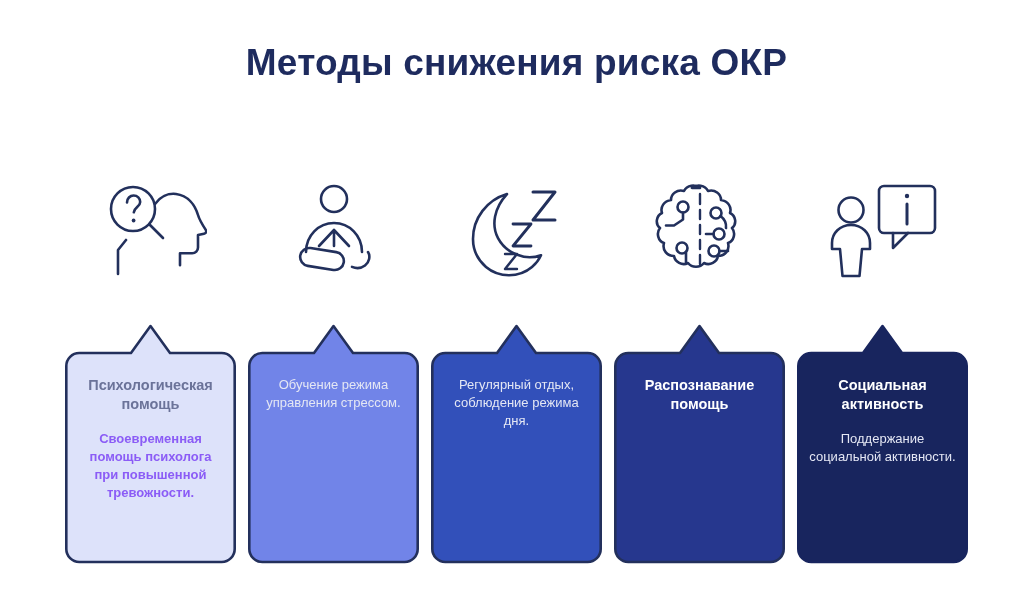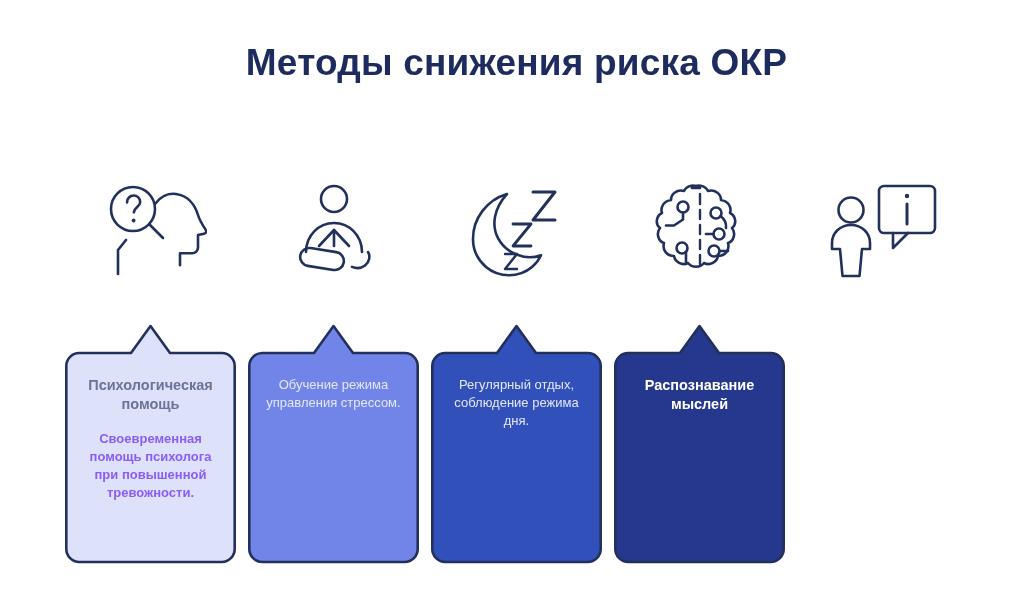--- a/index.html
+++ b/index.html
@@ -208,19 +208,28 @@
       <div class="card-content">
         <div class="card-desc">Регулярный отдых, соблюдение режима дня.</div>
       </div>
     </div>
 
     <div class="card-wrap c4">
       <svg class="card-shape" viewBox="0 0 171 240" preserveAspectRatio="none">
         <path d="M1.3 42 A13 13 0 0 1 14.3 29 H66 L85.5 2 L105 29 H156.7 A13 13 0 0 1 169.7 42 V225 A13 13 0 0 1 156.7 238 H14.3 A13 13 0 0 1 1.3 225 Z" fill="#26378e" stroke="#23305c" stroke-width="2.6" stroke-linejoin="round"></path>
       </svg>
       <div class="card-content">
-        <div class="card-title">Распознавание мыслей</div>
-      </div>
-    </div>
-
+        <div class="card-title">Распознавание помощь</div>
+      </div>
+    </div>
+
+    <div class="card-wrap c5">
+      <svg class="card-shape" viewBox="0 0 171 240" preserveAspectRatio="none">
+        <path d="M1.3 42 A13 13 0 0 1 14.3 29 H66 L85.5 2 L105 29 H156.7 A13 13 0 0 1 169.7 42 V225 A13 13 0 0 1 156.7 238 H14.3 A13 13 0 0 1 1.3 225 Z" fill="#18255e" stroke="#18255e" stroke-width="2.6" stroke-linejoin="round"></path>
+      </svg>
+      <div class="card-content">
+        <div class="card-title">Социальная активность</div>
+        <div class="card-desc">Поддержание социальной активности.</div>
+      </div>
+    </div>
 
   </div>
 </div>
 
 </body></html>

